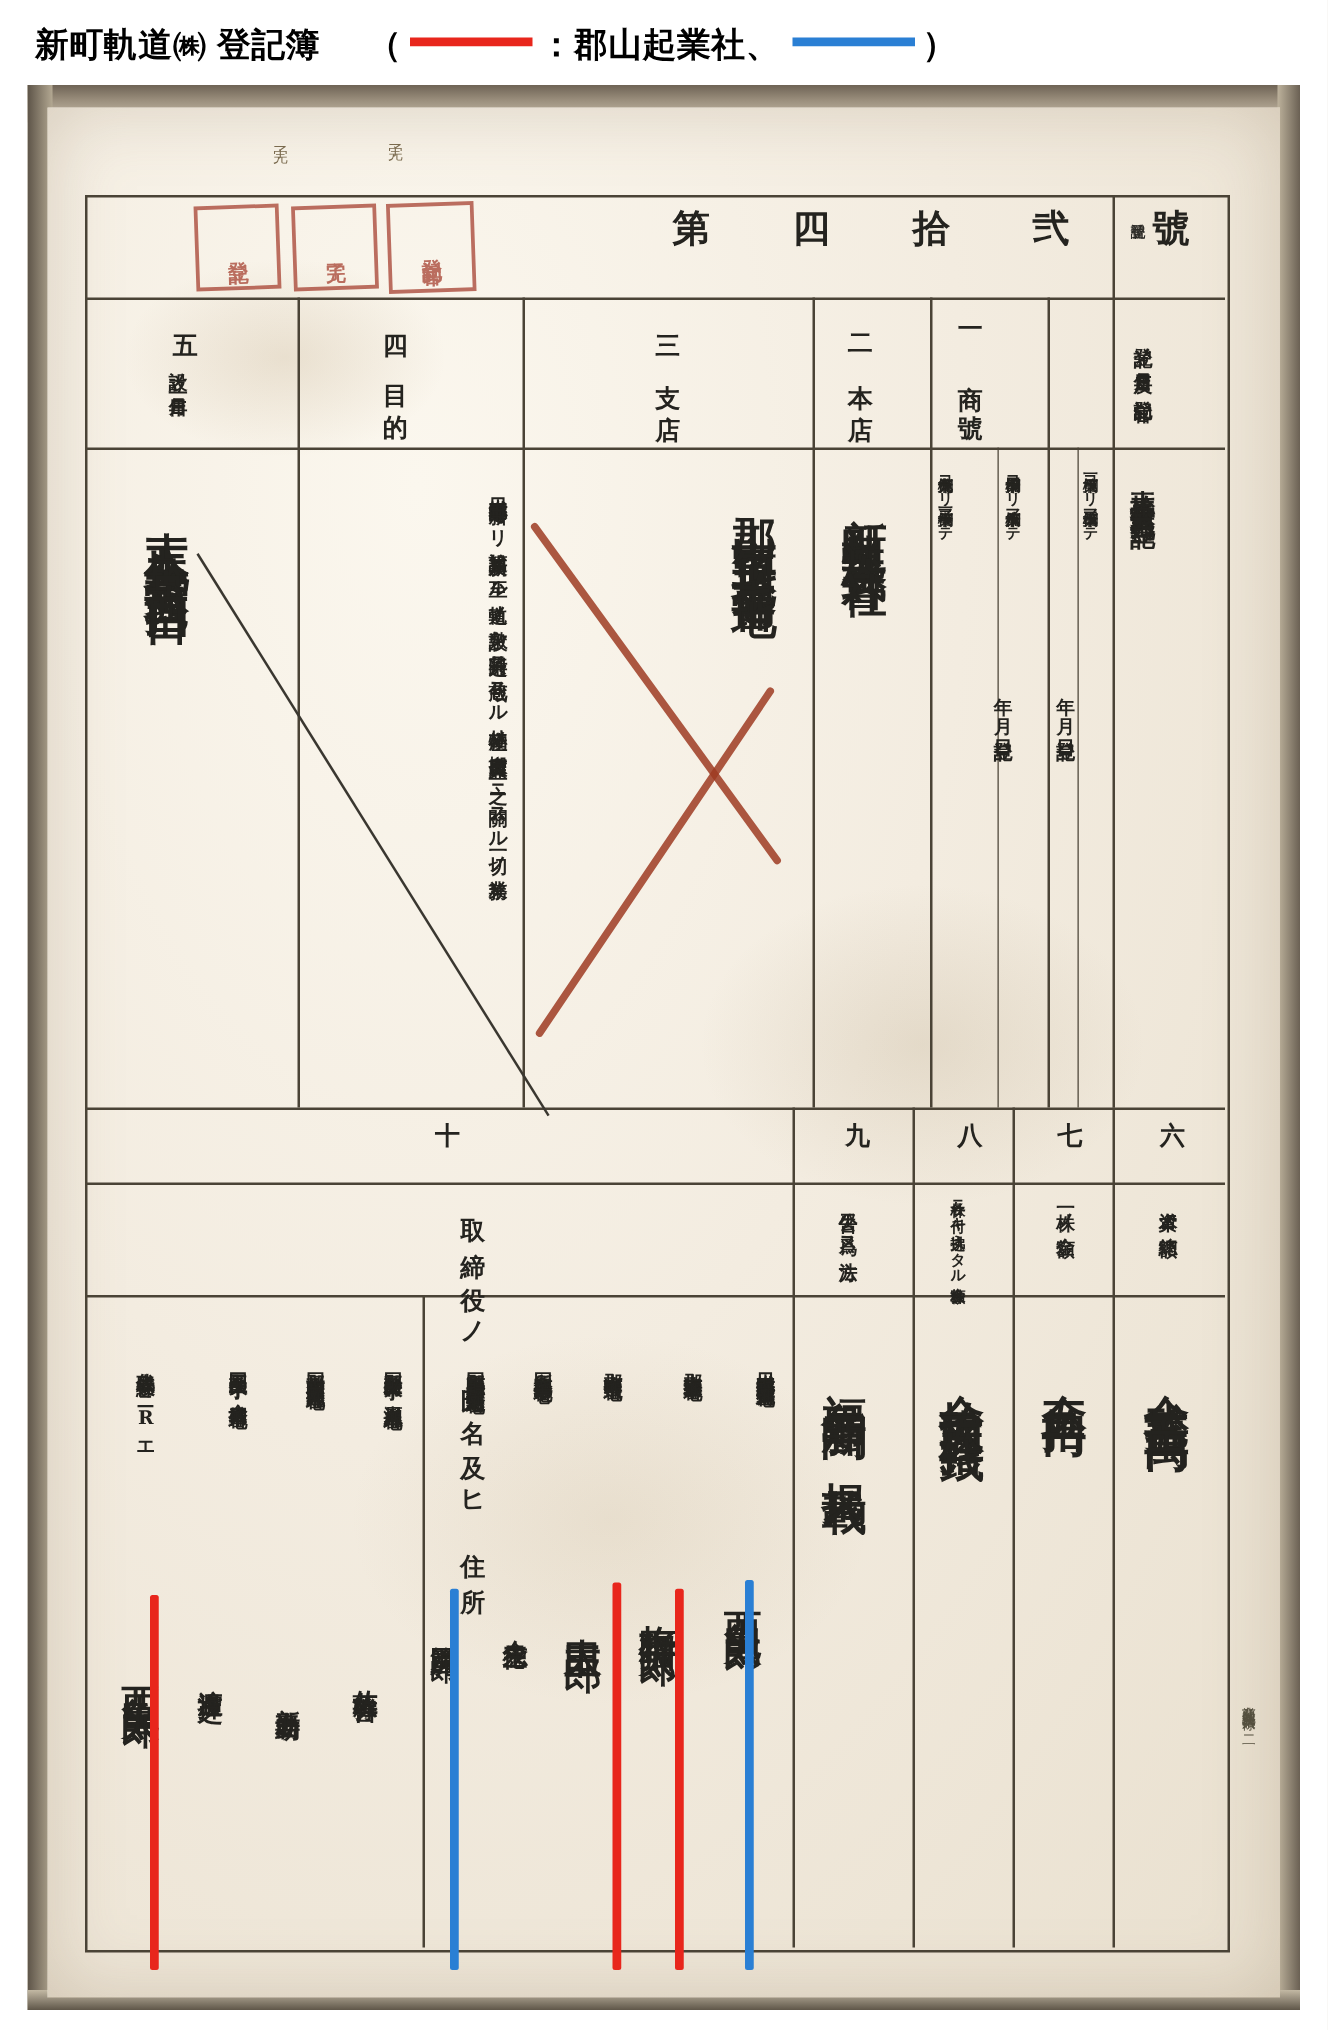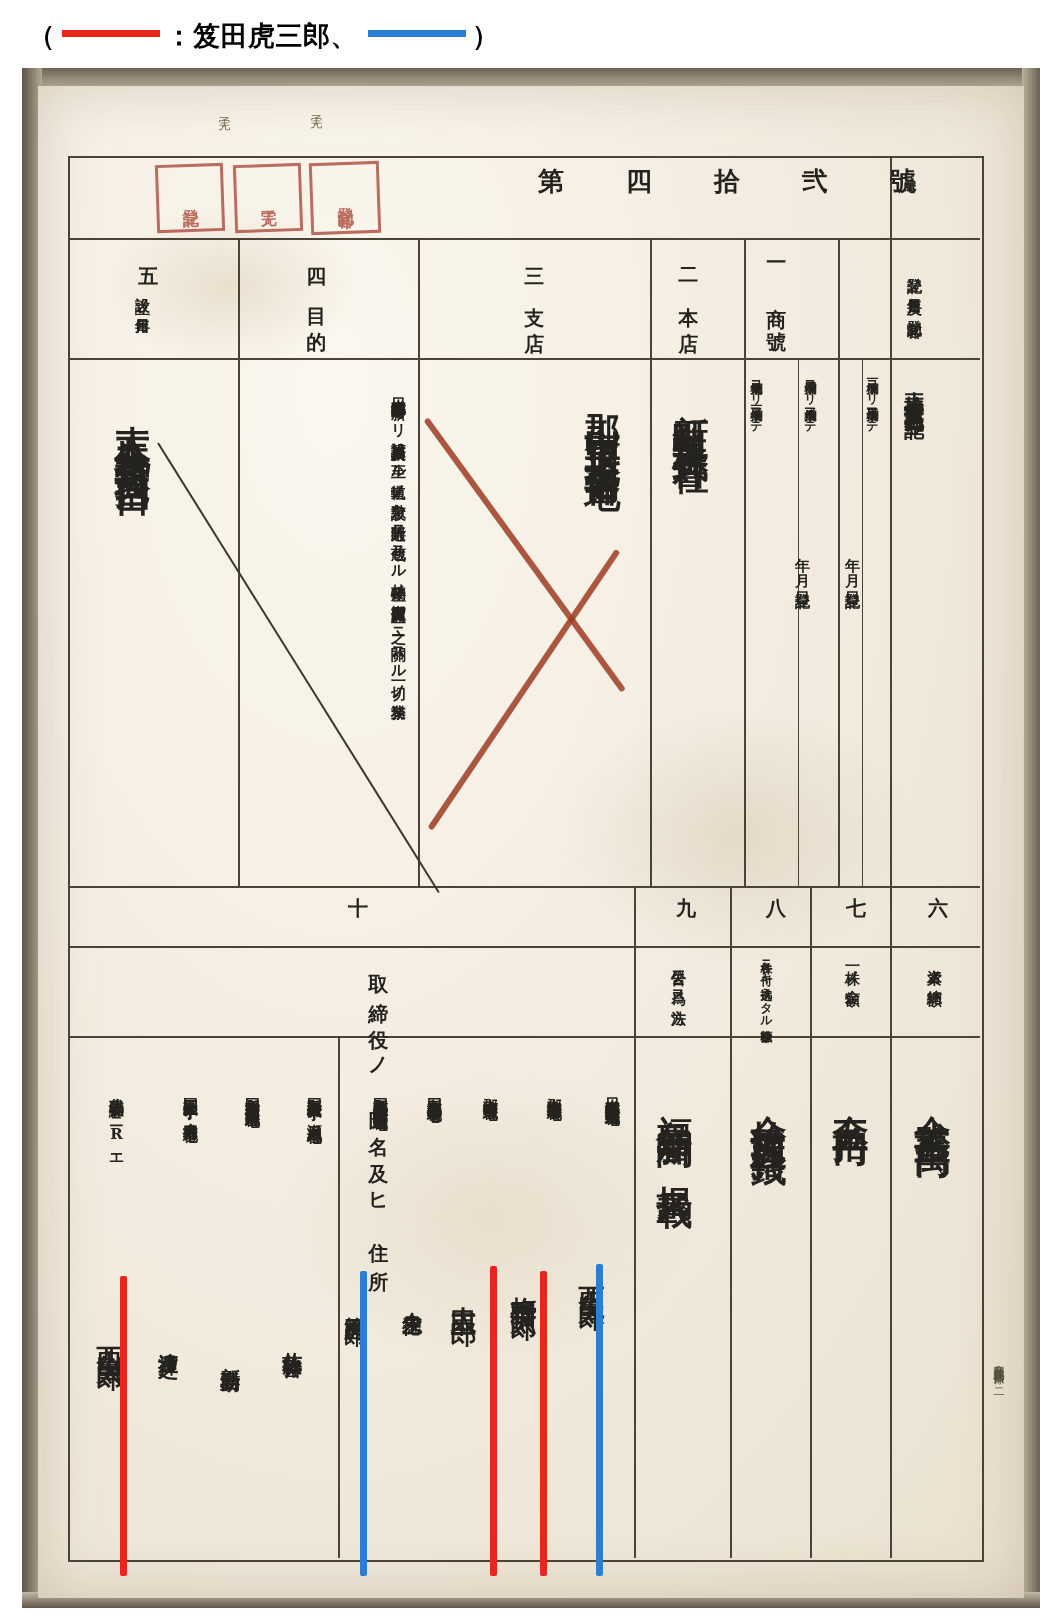--- a/index.html
+++ b/index.html
@@ -132,21 +132,21 @@
     letter-spacing: 2px;
     white-space: nowrap;
   }
   .brush {
     color: #24231f;
     font-weight: bold;
   }
   .small { font-size: 15px; letter-spacing: 1px; }
   .tiny  { font-size: 12px; letter-spacing: 0px; }
   .mid   { font-size: 20px; }
-  .big   { font-size: 26px; letter-spacing: 4px; }
+  .big   { font-size: 30px; letter-spacing: 4px; }
   .huge  { font-size: 36px; letter-spacing: 6px; }
 
   
   .stamp {
     position: absolute;
     border: 3px solid #a33a2a;
     color: #a33a2a;
     opacity: .72;
     writing-mode: vertical-rl;
     text-orientation: upright;
@@ -196,23 +196,24 @@
     color: #55503f;
     letter-spacing: 1px;
   }
 </style>
 </head>
 <body>
 
 <div id="page">
 
   <div id="caption">
+    <span class="cap-title">新町軌道㈱ 登記簿</span>
     <span class="cap-paren">（</span>
     <span class="legend-swatch sw-red"></span>
-    <span class="legend-label">：笈田虎三郎、</span>
+    <span class="legend-label">：郡山起業社、</span>
     <span class="legend-swatch sw-blue"></span>
     <span class="cap-paren">）</span>
   </div>
 
   <div id="photo">
 
     <div class="edge-top"></div>
     <div class="edge-left"></div>
     <div class="edge-right"></div>
     <div class="edge-bottom"></div>

